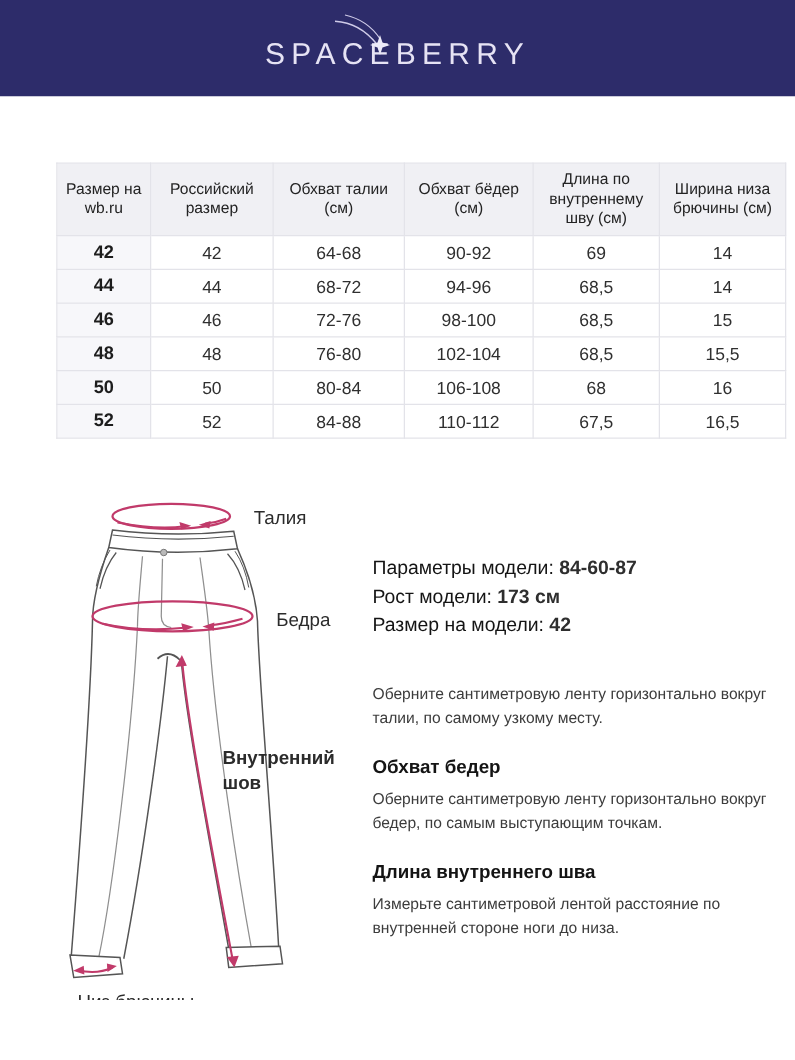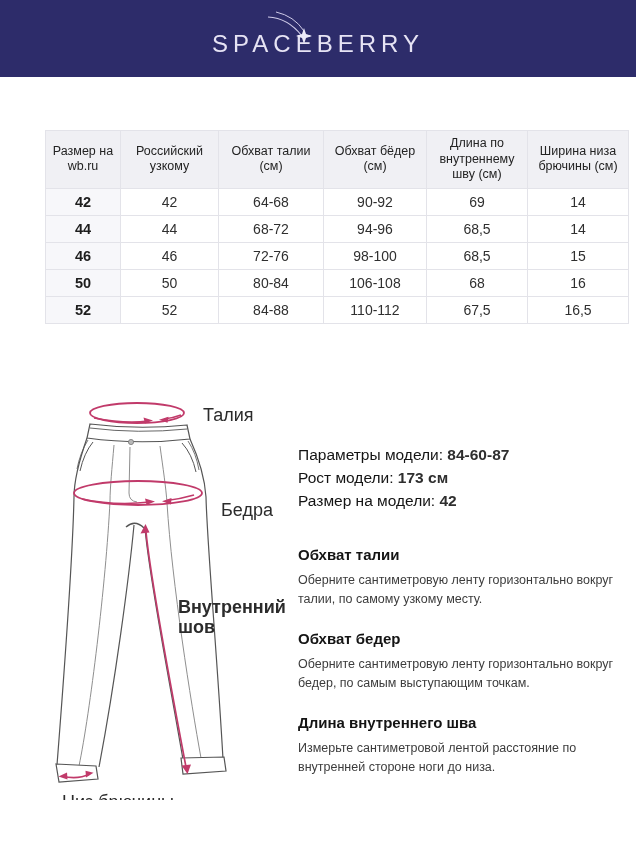--- a/index.html
+++ b/index.html
@@ -35,24 +35,24 @@
     background:#ffffff; color:#2f2f2f; font-size:14px; font-weight:400;
     height:27px; padding:0 4px;
   }
   .size-table td:first-child {
     background:#f7f7fa; color:#1d1d1d; font-weight:700; font-size:14.5px;
   }
 
   
   .diagram-svg { position:absolute; left:30px; top:393px; width:260px; height:420px; }
   .diagram-label {
-    position:absolute; color:#2b2b2b; font-size:18px; font-weight:500; line-height:20px;
+    position:absolute; color:#2b2b2b; font-size:15px; font-weight:500; line-height:20px;
   }
   .label-waist  { left:203px; top:405px; }
-  .label-hips   { left:221px; top:500px; }
+  .label-hips   { left:221px; top:487px; }
   .label-inner  { left:178px; top:597px; width:104px;font-weight:bold; }
   .label-bottom { left:62px;  top:792px; }
 
   
   .info { position:absolute; left:298px; top:443px; width:318px; }
   .model-line { font-size:15.5px; line-height:23px; color:#333333; }
   .model-line .lbl { font-weight:400; color:#141414; }
   .model-line .val { font-weight:700; color:#2e2e2e; }
   .measures { margin-top:34px; }
   .measure-block { margin-bottom:21px; }
@@ -80,21 +80,21 @@
       <col style="width:75px">
         <col style="width:98px">
         <col style="width:105px">
       <col style="width:103px">
         <col style="width:101px">
         <col style="width:101px">
     </colgroup>
     <thead>
       <tr>
         <th>Размер на wb.ru</th>
-        <th>Российский узкому</th>
+        <th>Российский размер</th>
         <th>Обхват талии (см)</th>
         <th>Обхват бёдер (см)</th>
         <th>Длина по внутреннему шву (см)</th>
         <th>Ширина низа брючины (см)</th>
       </tr>
     </thead>
     <tbody>
         <tr>
           <td>42</td>
           <td>42</td>
@@ -111,20 +111,28 @@
           <td>68,5</td>
           <td>14</td>
         </tr>
         <tr>
           <td>46</td>
           <td>46</td>
           <td>72-76</td>
           <td>98-100</td>
           <td>68,5</td>
           <td>15</td>
+        </tr>
+        <tr>
+          <td>48</td>
+          <td>48</td>
+          <td>76-80</td>
+          <td>102-104</td>
+          <td>68,5</td>
+          <td>15,5</td>
         </tr>
         <tr>
           <td>50</td>
           <td>50</td>
           <td>80-84</td>
           <td>106-108</td>
           <td>68</td>
           <td>16</td>
         </tr>
         <tr>
@@ -209,21 +217,20 @@
       <span class="lbl">Рост модели:</span>
       <span class="val">173 см</span>
     </div>
     <div class="model-line">
       <span class="lbl">Размер на модели:</span>
       <span class="val">42</span>
     </div>
 
     <div class="measures">
       <div class="measure-block">
-        <div class="measure-title">Обхват талии</div>
         <p class="measure-desc">Оберните сантиметровую ленту горизонтально вокруг талии, по самому узкому месту.</p>
       </div>
       <div class="measure-block">
         <div class="measure-title">Обхват бедер</div>
         <p class="measure-desc">Оберните сантиметровую ленту горизонтально вокруг бедер, по самым выступающим точкам.</p>
       </div>
       <div class="measure-block">
         <div class="measure-title">Длина внутреннего шва</div>
         <p class="measure-desc">Измерьте сантиметровой лентой расстояние по внутренней стороне ноги до низа.</p>
       </div>

